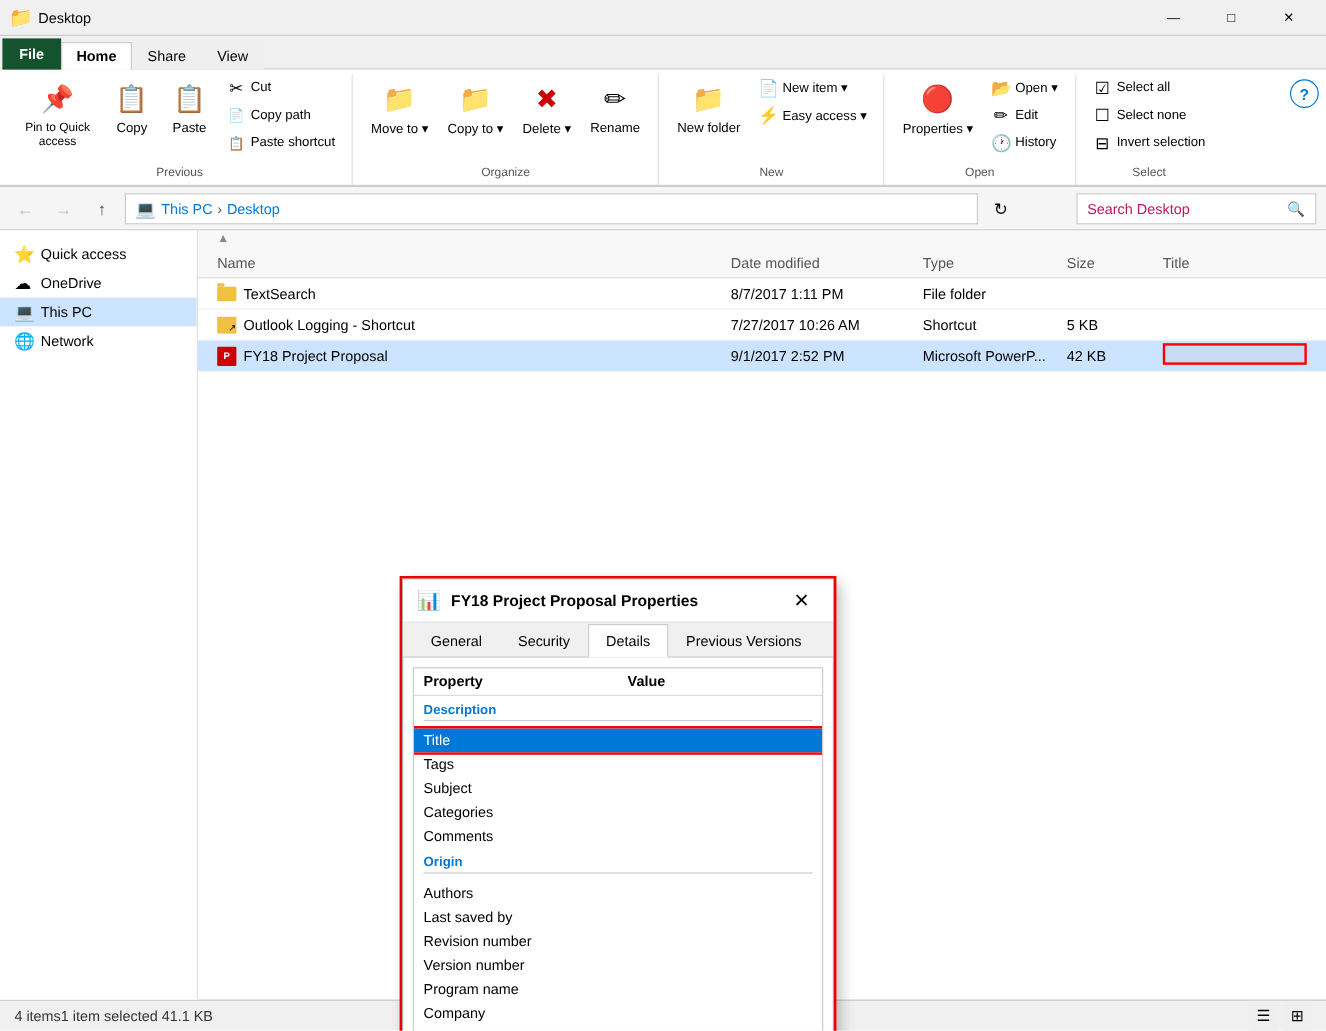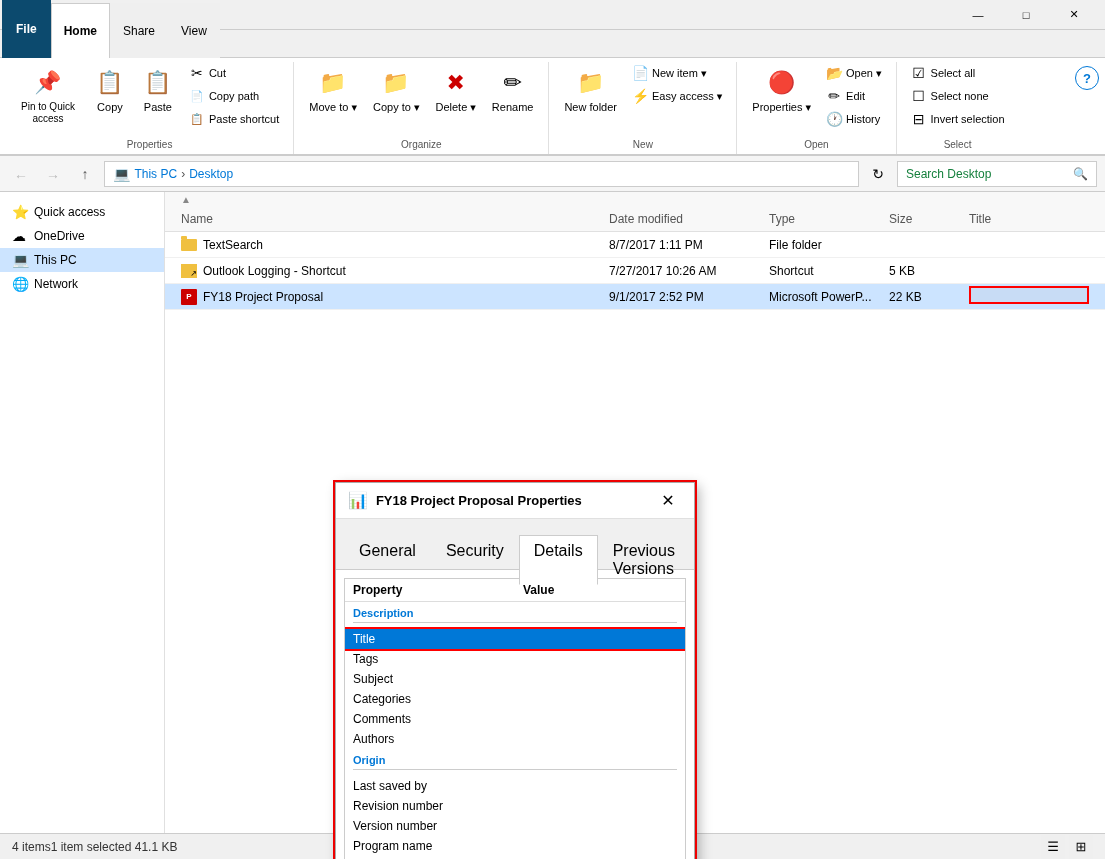--- a/index.html
+++ b/index.html
@@ -5,44 +5,44 @@
     * { box-sizing: border-box; margin: 0; padding: 0; }
     body { font-family: 'Segoe UI', Arial, sans-serif; font-size: 12px; background: #fff; user-select: none; overflow: hidden; width: 1105px; height: 859px; }
 
     
     .title-bar { background: #f0f0f0; height: 30px; display: flex; align-items: center; padding: 0 8px; border-bottom: 1px solid #ccc; }
     .title-bar-controls { display: flex; gap: 2px; }
     .title-btn { width: 46px; height: 30px; border: none; background: transparent; cursor: pointer; font-size: 11px; display: flex; align-items: center; justify-content: center; }
 
     
     .ribbon-tabs { display: flex; height: 28px; background: #f0f0f0; border-bottom: 1px solid #ccc; align-items: flex-end; padding-left: 2px; }
-    .ribbon-tab { padding: 20px 12px; font-size: 12px; cursor: pointer; border: 1px solid transparent; border-bottom: none; position: relative; top: 1px; }
+    .ribbon-tab { padding: 4px 12px; font-size: 12px; cursor: pointer; border: 1px solid transparent; border-bottom: none; position: relative; top: 1px; }
     .ribbon-tab.active { background: #fff; border-color: #ccc; color: #000; font-weight: 600; }
-    .ribbon-tab.file { background: #0c4a6e; color: #fff; font-weight: bold; padding: 22px 14px; border: none; }
+    .ribbon-tab.file { background: #14532d; color: #fff; font-weight: bold; padding: 6px 14px; border: none; }
 
     
     .ribbon { background: #fff; border-bottom: 2px solid #ccc; display: flex; align-items: stretch; padding: 4px 6px 0; height: 98px; }
     .ribbon-section { display: flex; flex-direction: column; align-items: center; border-right: 1px solid #e0e0e0; padding: 0 8px; position: relative; }
     .ribbon-section:last-child { border-right: none; }
     .ribbon-section-label { font-size: 10px; color: #555; position: absolute; bottom: 4px; left: 0; right: 0; text-align: center; }
     .ribbon-buttons { display: flex; align-items: flex-start; flex: 1; gap: 2px; padding-bottom: 18px; }
     .ribbon-btn-large { display: flex; flex-direction: column; align-items: center; padding: 4px 6px; cursor: pointer; border: 1px solid transparent; border-radius: 2px; font-size: 11px; min-width: 44px; }
     .ribbon-btn-large .icon { width: 32px; height: 32px; display: flex; align-items: center; justify-content: center; font-size: 24px; margin-bottom: 2px; }
     .ribbon-btn-small { display: flex; align-items: center; gap: 4px; padding: 2px 5px; cursor: pointer; border: 1px solid transparent; border-radius: 2px; font-size: 11px; height: 22px; white-space: nowrap; }
     .ribbon-btn-small .icon { font-size: 14px; width: 16px; text-align: center; }
     .ribbon-col { display: flex; flex-direction: column; gap: 1px; padding-bottom: 18px; }
 
     
     .address-bar { height: 36px; display: flex; align-items: center; background: #f5f5f5; border-bottom: 1px solid #ccc; padding: 0 8px; gap: 6px; }
     .nav-btn { width: 26px; height: 26px; border: 1px solid transparent; border-radius: 2px; background: transparent; cursor: pointer; display: flex; align-items: center; justify-content: center; font-size: 14px; color: #555; }
     .nav-btn.disabled { color: #bbb; cursor: default; }
     .address-path { flex: 1; height: 26px; border: 1px solid #ccc; background: #fff; padding: 0 8px; font-size: 12px; display: flex; align-items: center; gap: 4px; }
     .path-part { color: #0078d7; cursor: pointer; }
     .path-sep { color: #555; }
-    .search-box { width: 200px; height: 26px; border: 1px solid #ccc; background: #fff; padding: 0 8px; font-size: 12px; display: flex; align-items: center; gap: 4px; color: #15803d; }
+    .search-box { width: 200px; height: 26px; border: 1px solid #ccc; background: #fff; padding: 0 8px; font-size: 12px; display: flex; align-items: center; gap: 4px; color: #be185d; margin-left: 44px; }
     .refresh-btn { width: 26px; height: 26px; border: 1px solid transparent; border-radius: 2px; background: transparent; cursor: pointer; display: flex; align-items: center; justify-content: center; font-size: 14px; }
 
     
     .main-area { display: flex; height: calc(859px - 30px - 28px - 98px - 36px - 26px); }
 
     
     .sidebar { width: 165px; border-right: 1px solid #e0e0e0; padding: 8px 0; overflow-y: auto; background: #fff; flex-shrink: 0; }
     .sidebar-item { display: flex; align-items: center; gap: 6px; padding: 4px 12px; cursor: pointer; font-size: 12px; }
     .sidebar-item.selected { background: #cce4ff; }
     .sidebar-icon { font-size: 14px; width: 16px; }
@@ -62,21 +62,21 @@
     .view-btn { width: 24px; height: 24px; border: 1px solid transparent; cursor: pointer; display: flex; align-items: center; justify-content: center; font-size: 13px; }
 
     
     .dialog-overlay { position: absolute; top: 0; left: 0; right: 0; bottom: 0; pointer-events: none; }
     .dialog { position: absolute; top: 290px; left: 335px; width: 360px; background: #fff; border: 1px solid #aaa; box-shadow: 4px 4px 12px rgba(0,0,0,0.3); pointer-events: all; }
     .dialog-titlebar { background: #fff; border-bottom: 1px solid #e0e0e0; height: 36px; display: flex; align-items: center; padding: 0 12px; }
     .dialog-icon { font-size: 16px; margin-right: 8px; color: #c00; }
     .dialog-title-text { flex: 1; font-size: 13px; font-weight: 600; }
     .dialog-close { width: 28px; height: 28px; border: none; background: transparent; cursor: pointer; font-size: 16px; display: flex; align-items: center; justify-content: center; }
     .dialog-tabs { display: flex; border-bottom: 1px solid #ccc; padding: 0 8px; background: #f0f0f0; }
-    .dialog-tab { padding: 6px 14px; font-size: 16px; cursor: pointer; border: 1px solid transparent; position: relative; top: 16px; }
+    .dialog-tab { padding: 6px 14px; font-size: 12px; cursor: pointer; border: 1px solid transparent; position: relative; top: 1px; }
     .dialog-tab.active { background: #fff; border-color: #ccc #ccc transparent; font-weight: normal; }
     .dialog-body { padding: 8px; }
     .props-table { width: 100%; border-collapse: collapse; font-size: 12px; }
     .props-table .header-row td { font-weight: bold; padding: 4px 8px; border-bottom: 1px solid #ddd; }
     .props-table td { padding: 3px 8px; vertical-align: middle; }
     .props-table tr.selected-row td { background: #0078d7; color: #fff; }
     .props-table tr.selected-row { outline: 2px solid red; }
     .props-scroll { max-height: 340px; overflow-y: auto; border: 1px solid #ccc; }
 
     
@@ -134,21 +134,21 @@
         <div class="ribbon-btn-small">
           <span class="icon" style="font-size:11px;">📄</span>
           <span>Copy path</span>
         </div>
         <div class="ribbon-btn-small">
           <span class="icon" style="font-size:11px;">📋</span>
           <span>Paste shortcut</span>
         </div>
       </div>
     </div>
-    <span class="ribbon-section-label">Properties</span>
+    <span class="ribbon-section-label">Previous</span>
   </div>
 
   <div class="ribbon-section">
     <div class="ribbon-buttons">
       <div class="ribbon-btn-large">
         <div class="icon" style="font-size:22px;">📁</div>
         <span>Move to ▾</span>
       </div>
       <div class="ribbon-btn-large">
         <div class="icon" style="font-size:22px;">📁</div>
@@ -310,21 +310,21 @@
       <span></span>
     </div>
 
     <div class="file-row selected" style="position:relative;">
       <div class="file-name">
         <span class="pptx-icon">P</span>
         <span>FY18 Project Proposal</span>
       </div>
       <span>9/1/2017 2:52 PM</span>
       <span>Microsoft PowerP...</span>
-      <span>22 KB</span>
+      <span>42 KB</span>
       <span style="display:block;">
         <span class="red-highlight"></span>
       </span>
     </div>
   </div>
 
   <div class="dialog-overlay">
     <div class="dialog" style="outline: 2px solid #e00;">
       <div class="dialog-titlebar">
         <span class="dialog-icon">📊</span>
@@ -368,28 +368,28 @@
             <tr>
               <td>Categories</td>
               <td></td>
             </tr>
             <tr>
               <td>Comments</td>
               <td></td>
             </tr>
 
             <tr>
-              <td>Authors</td>
-              <td></td>
-            </tr>
-            <tr>
               <td colspan="2" style="padding:4px 8px;">
                 <span style="color:#0078d7; font-weight:bold; font-size:11px;">Origin</span>
                 <hr style="border:none; border-top:1px solid #ccc; margin:2px 0;">
               </td>
+            </tr>
+            <tr>
+              <td>Authors</td>
+              <td></td>
             </tr>
             <tr>
               <td>Last saved by</td>
               <td></td>
             </tr>
             <tr>
               <td>Revision number</td>
               <td></td>
             </tr>
             <tr>

